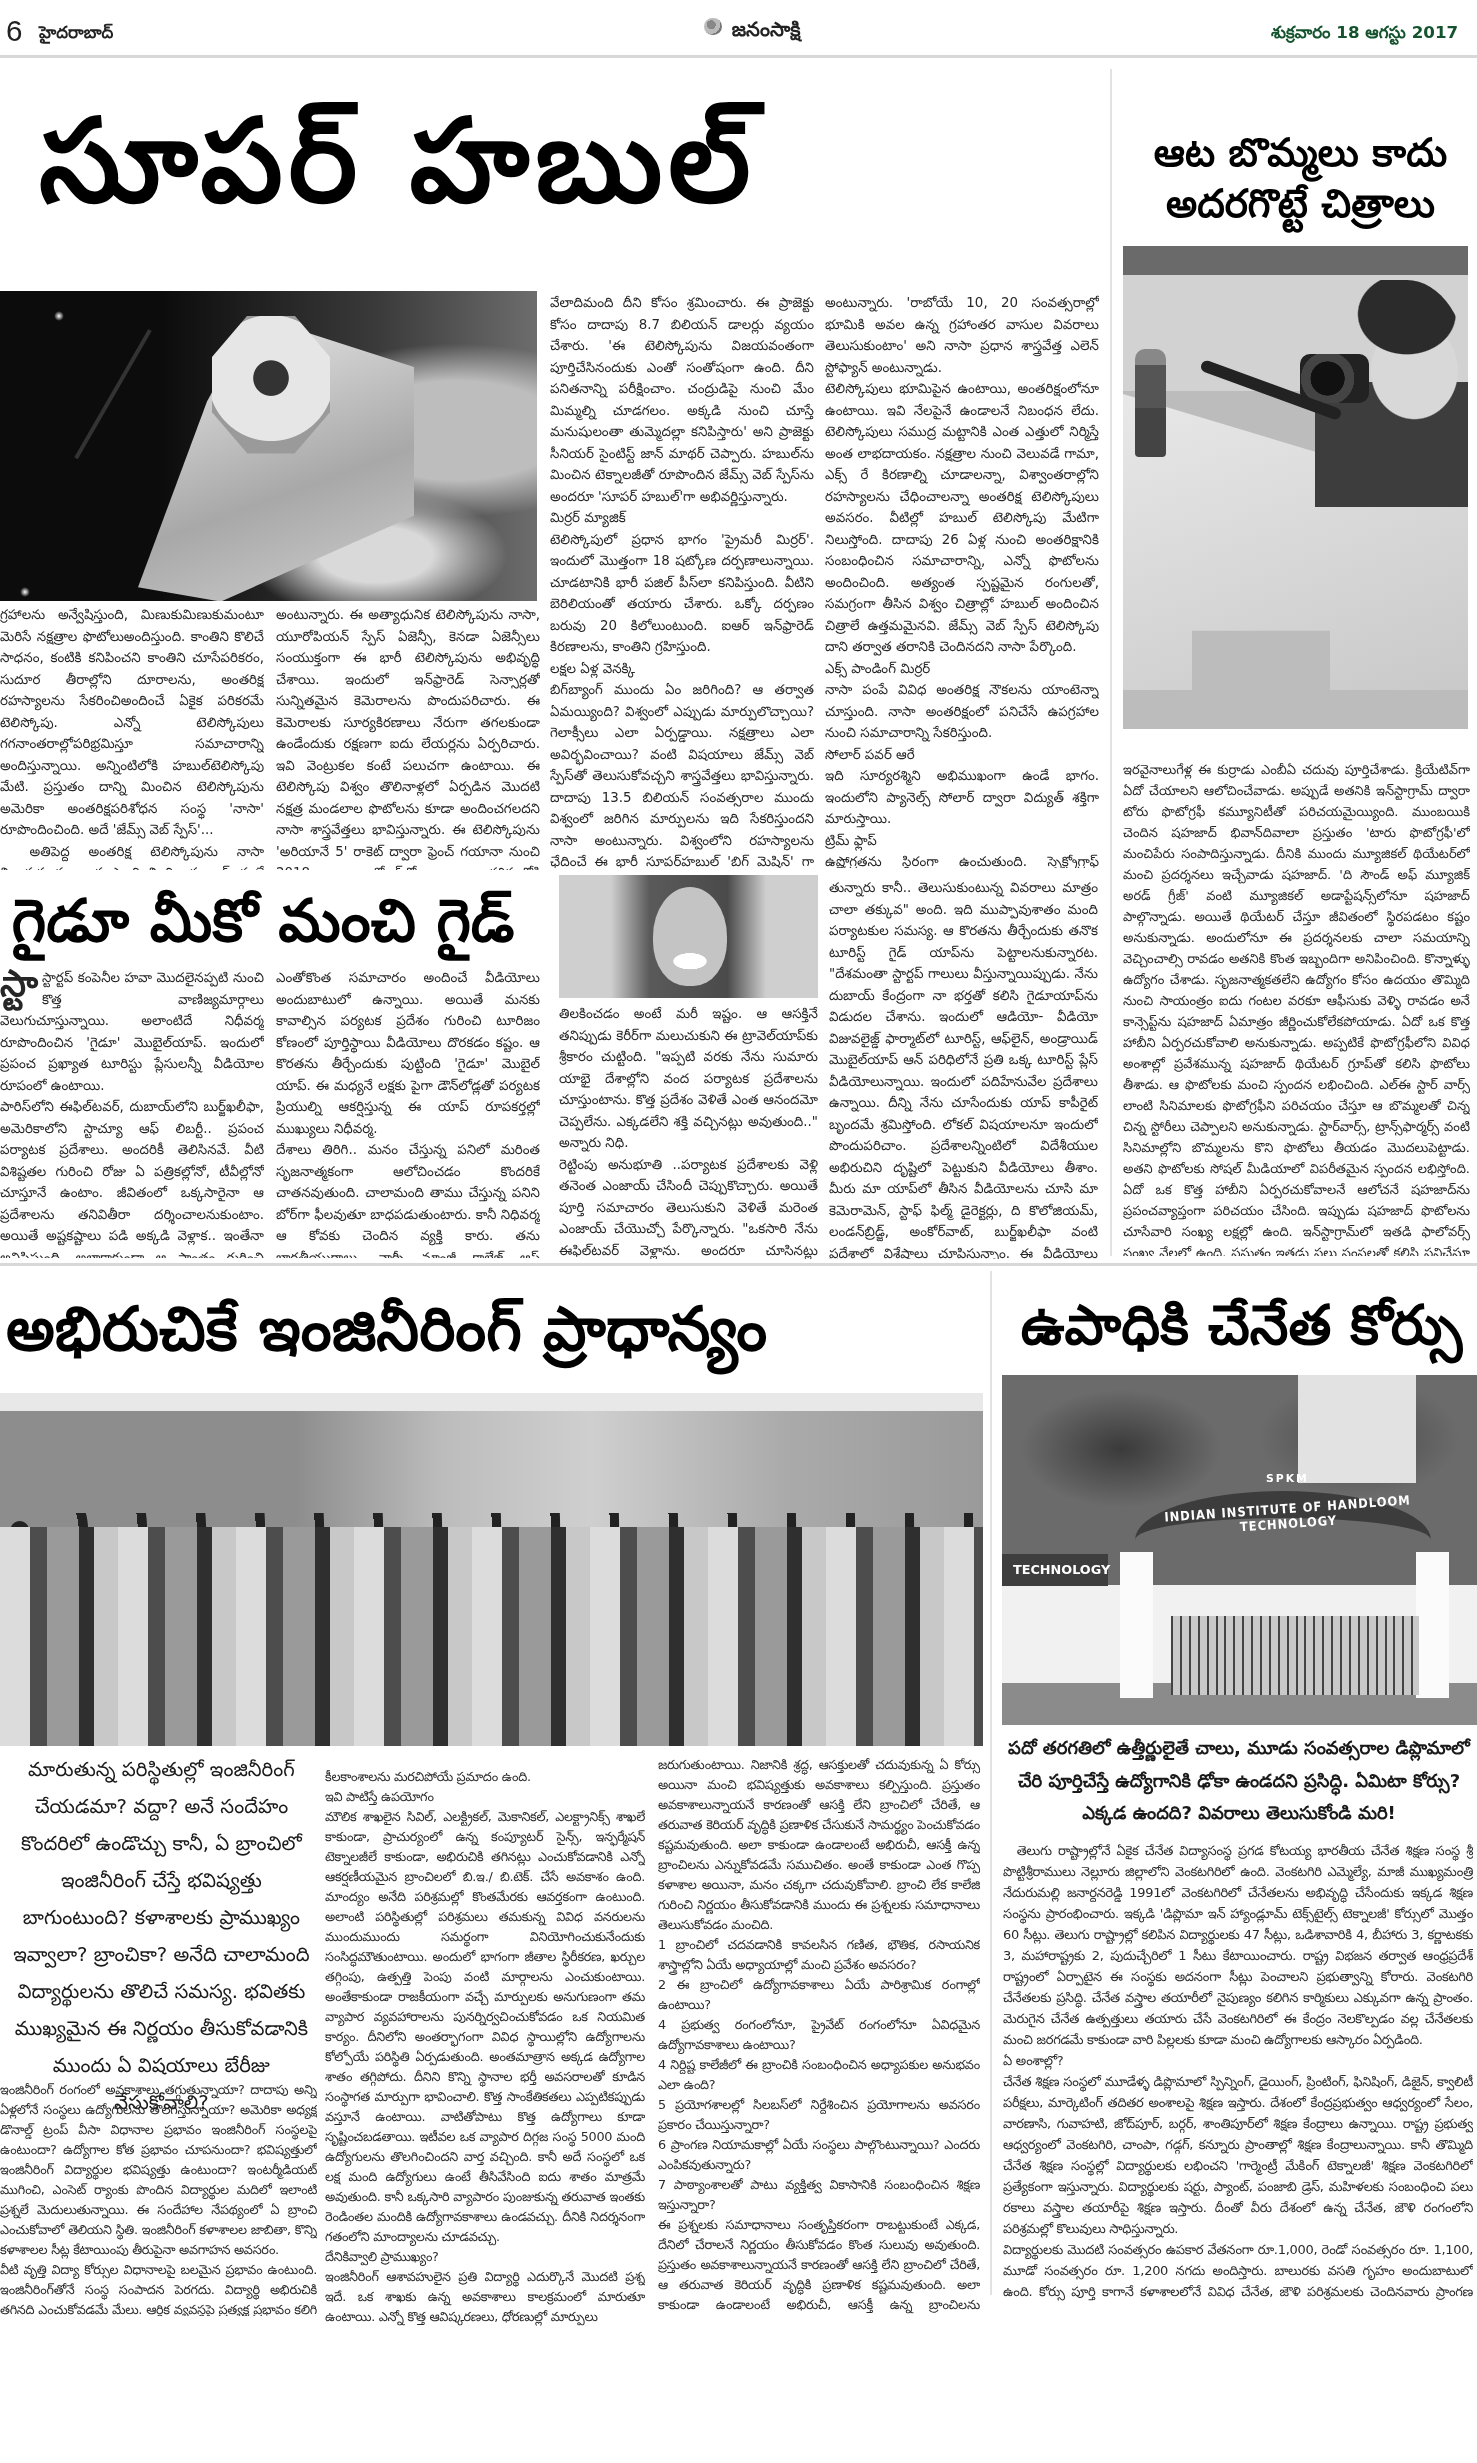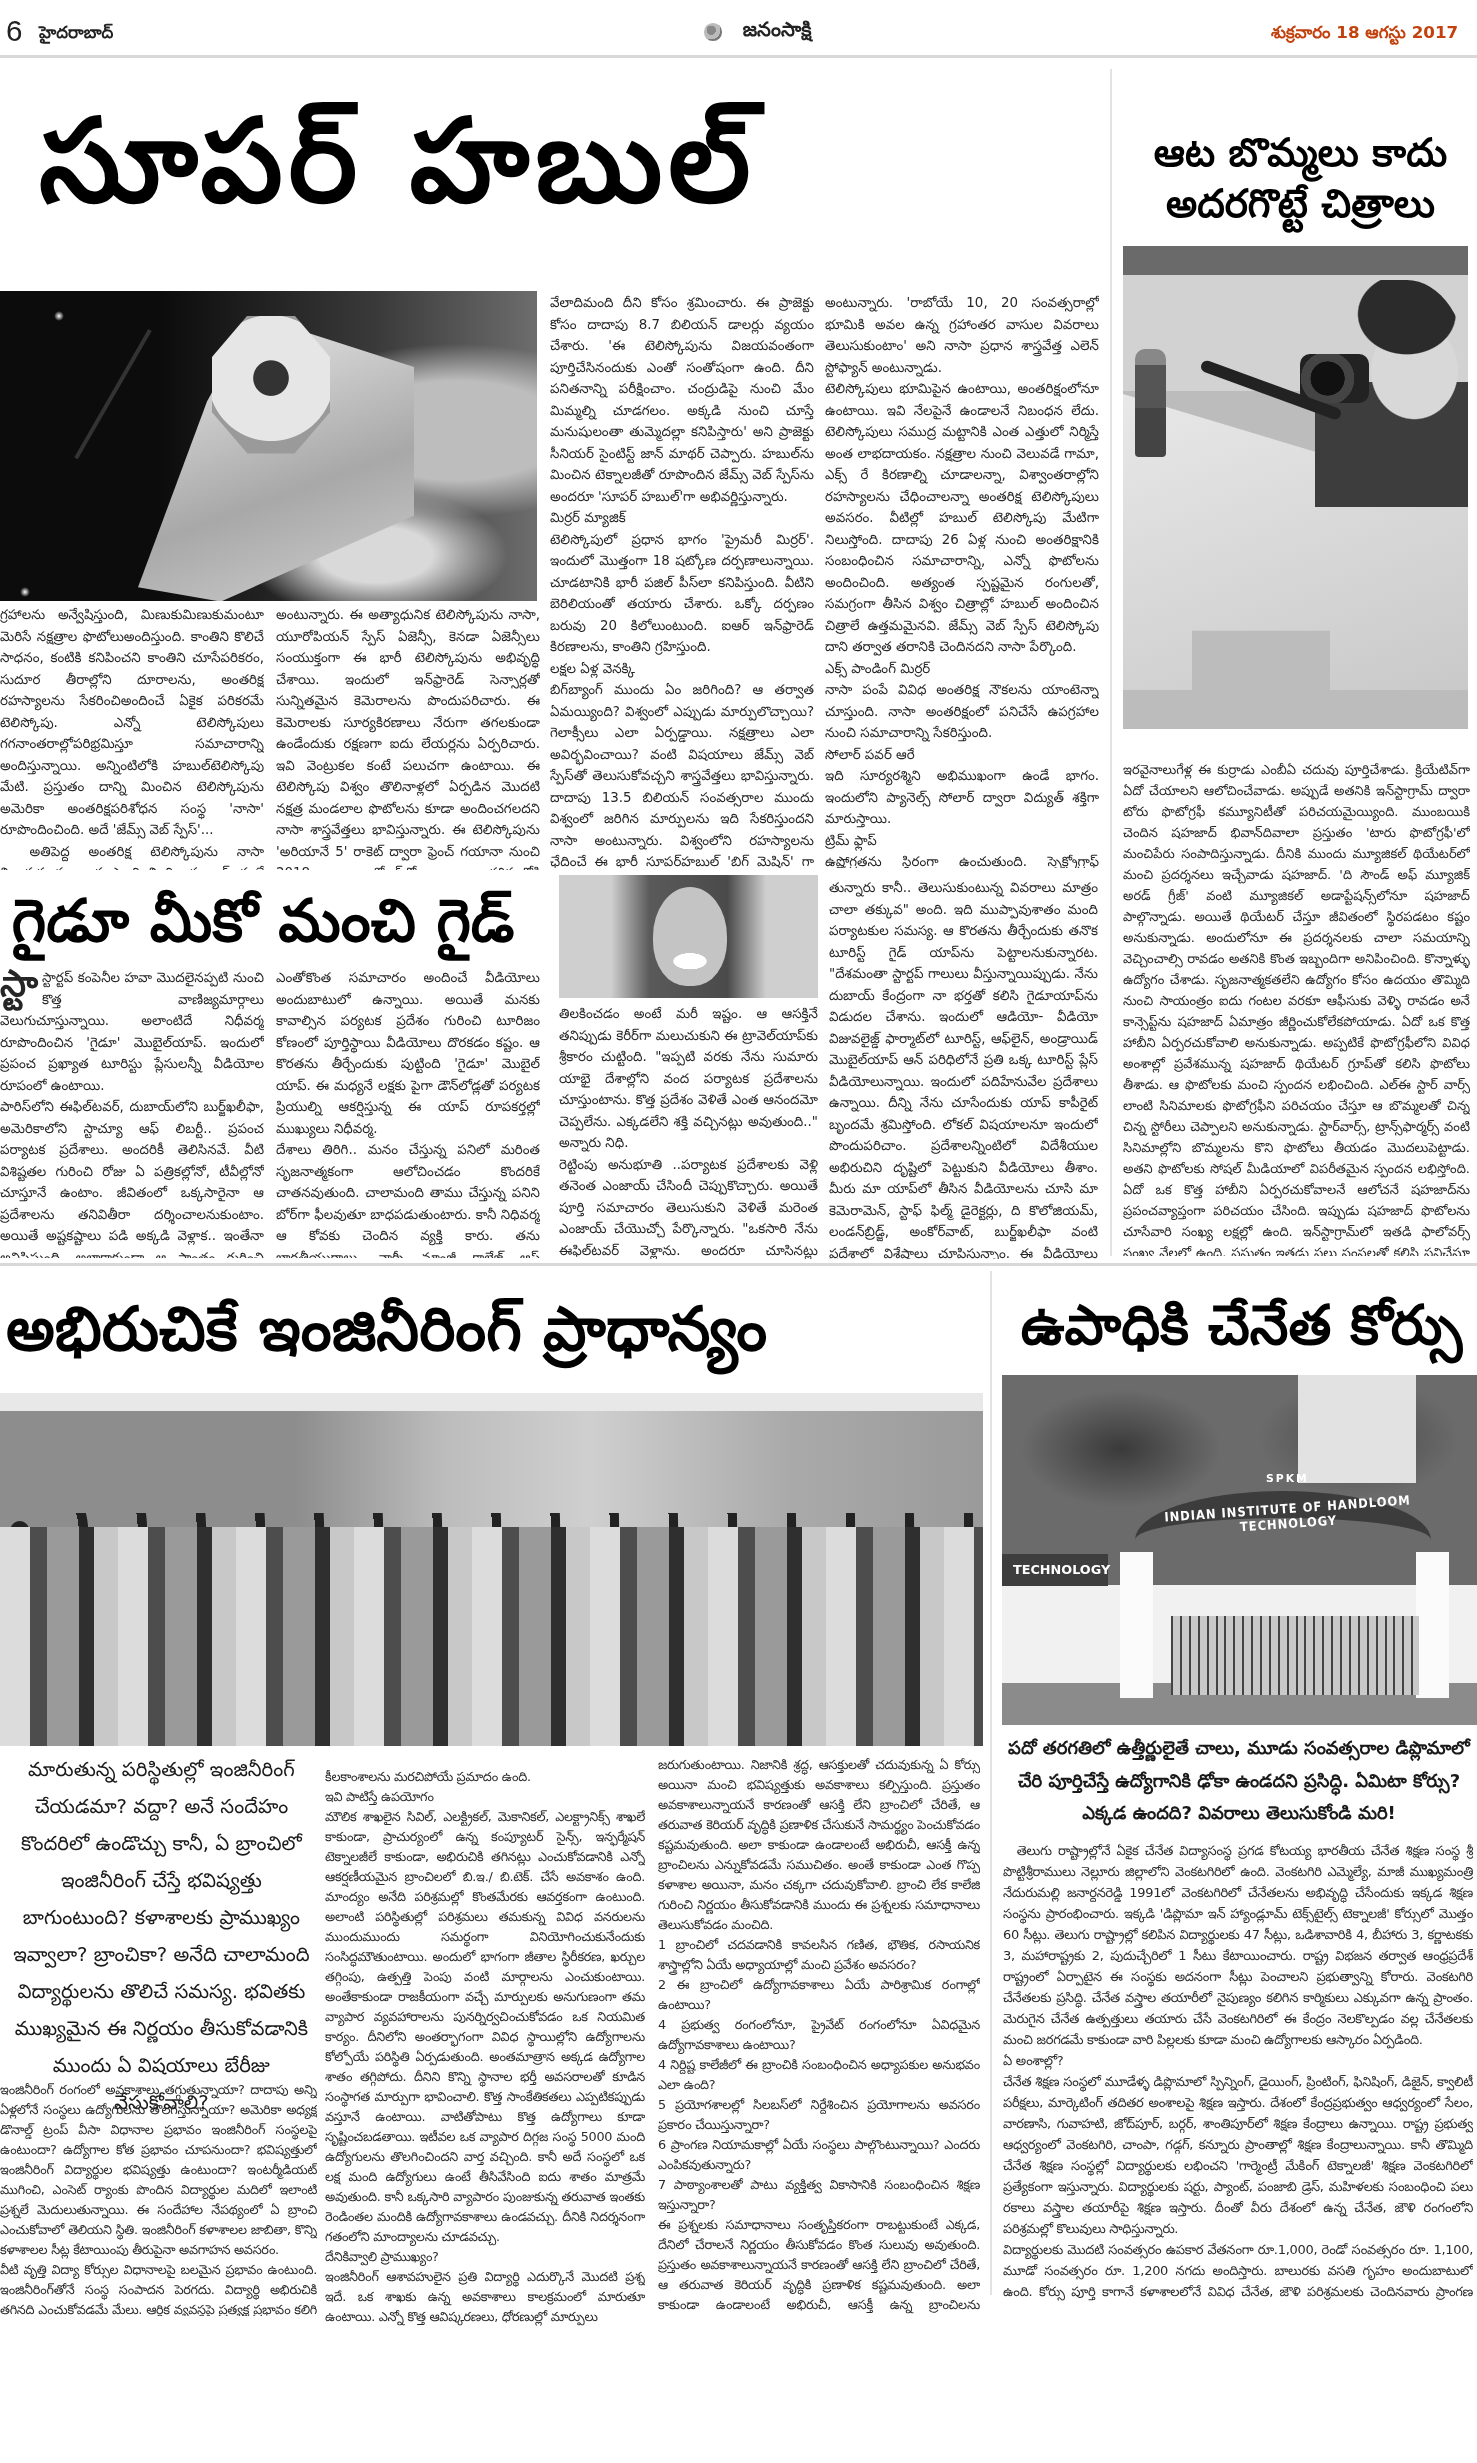--- a/index.html
+++ b/index.html
@@ -4,23 +4,23 @@
 <style>
   * { box-sizing: border-box; margin: 0; padding: 0; }
   html, body { width: 1478px; height: 2464px; background: #ffffff; overflow: hidden; }
   body { position: relative; font-family: "DejaVu Sans", sans-serif; color: #1a1a1a; }
 
   .abs { position: absolute; }
 
   
   .mast-page { left: 5.9px; top: 13.8px; font-size: 29.6px; font-family: "Liberation Sans", sans-serif; color: #222; }
   .mast-city { left: 39px; top: 21.7px; font-size: 16.7px; font-weight: bold; color: #222; }
-  .mast-logo { left: 704px; top: 17.7px; font-size: 19.7px; font-weight: bold; color: #222; display:flex; align-items:center; gap:21px; }
+  .mast-logo { left: 704px; top: 17.7px; font-size: 19.7px; font-weight: bold; color: #222; display:flex; align-items:flex-start; gap:10px; }
   .mast-logo .logo-mark { width: 17.7px; height: 17.7px; background: radial-gradient(circle at 40% 40%, #888 0 30%, #bbb 31% 60%, #777 61%); border-radius: 50%; display:inline-block; }
-  .mast-date { left: 1271px; top: 21.7px; font-size: 16.7px; font-weight: bold; color: #c2410c; }
+  .mast-date { left: 1271px; top: 21.7px; font-size: 16.7px; font-weight: bold; color: #14532d; }
   .mast-rule { left: 0; top: 55px; width: 1478px; height: 3px; background: #d8d8d8; }
 
   
   .vsep { width: 2px; background: #e2e2e2; }
 
   
   .head-main { left: 39px; top: 103px; font-size: 116px; font-weight: 900; letter-spacing: 5.9px; line-height: 1; color: #000; font-family: "DejaVu Sans", sans-serif; }
   .head-right { left: 1128px; top: 128px; width: 345px; font-size: 39px; font-weight: bold; line-height: 1.3; color: #000; text-align: center; }
   .head-guide { left: 11.8px; top: 891px; font-size: 59px; font-weight: 900; line-height: 1; color: #000; }
   .head-eng { left: 5.9px; top: 1298px; font-size: 61px; font-weight: 900; line-height: 1; color: #000; }

